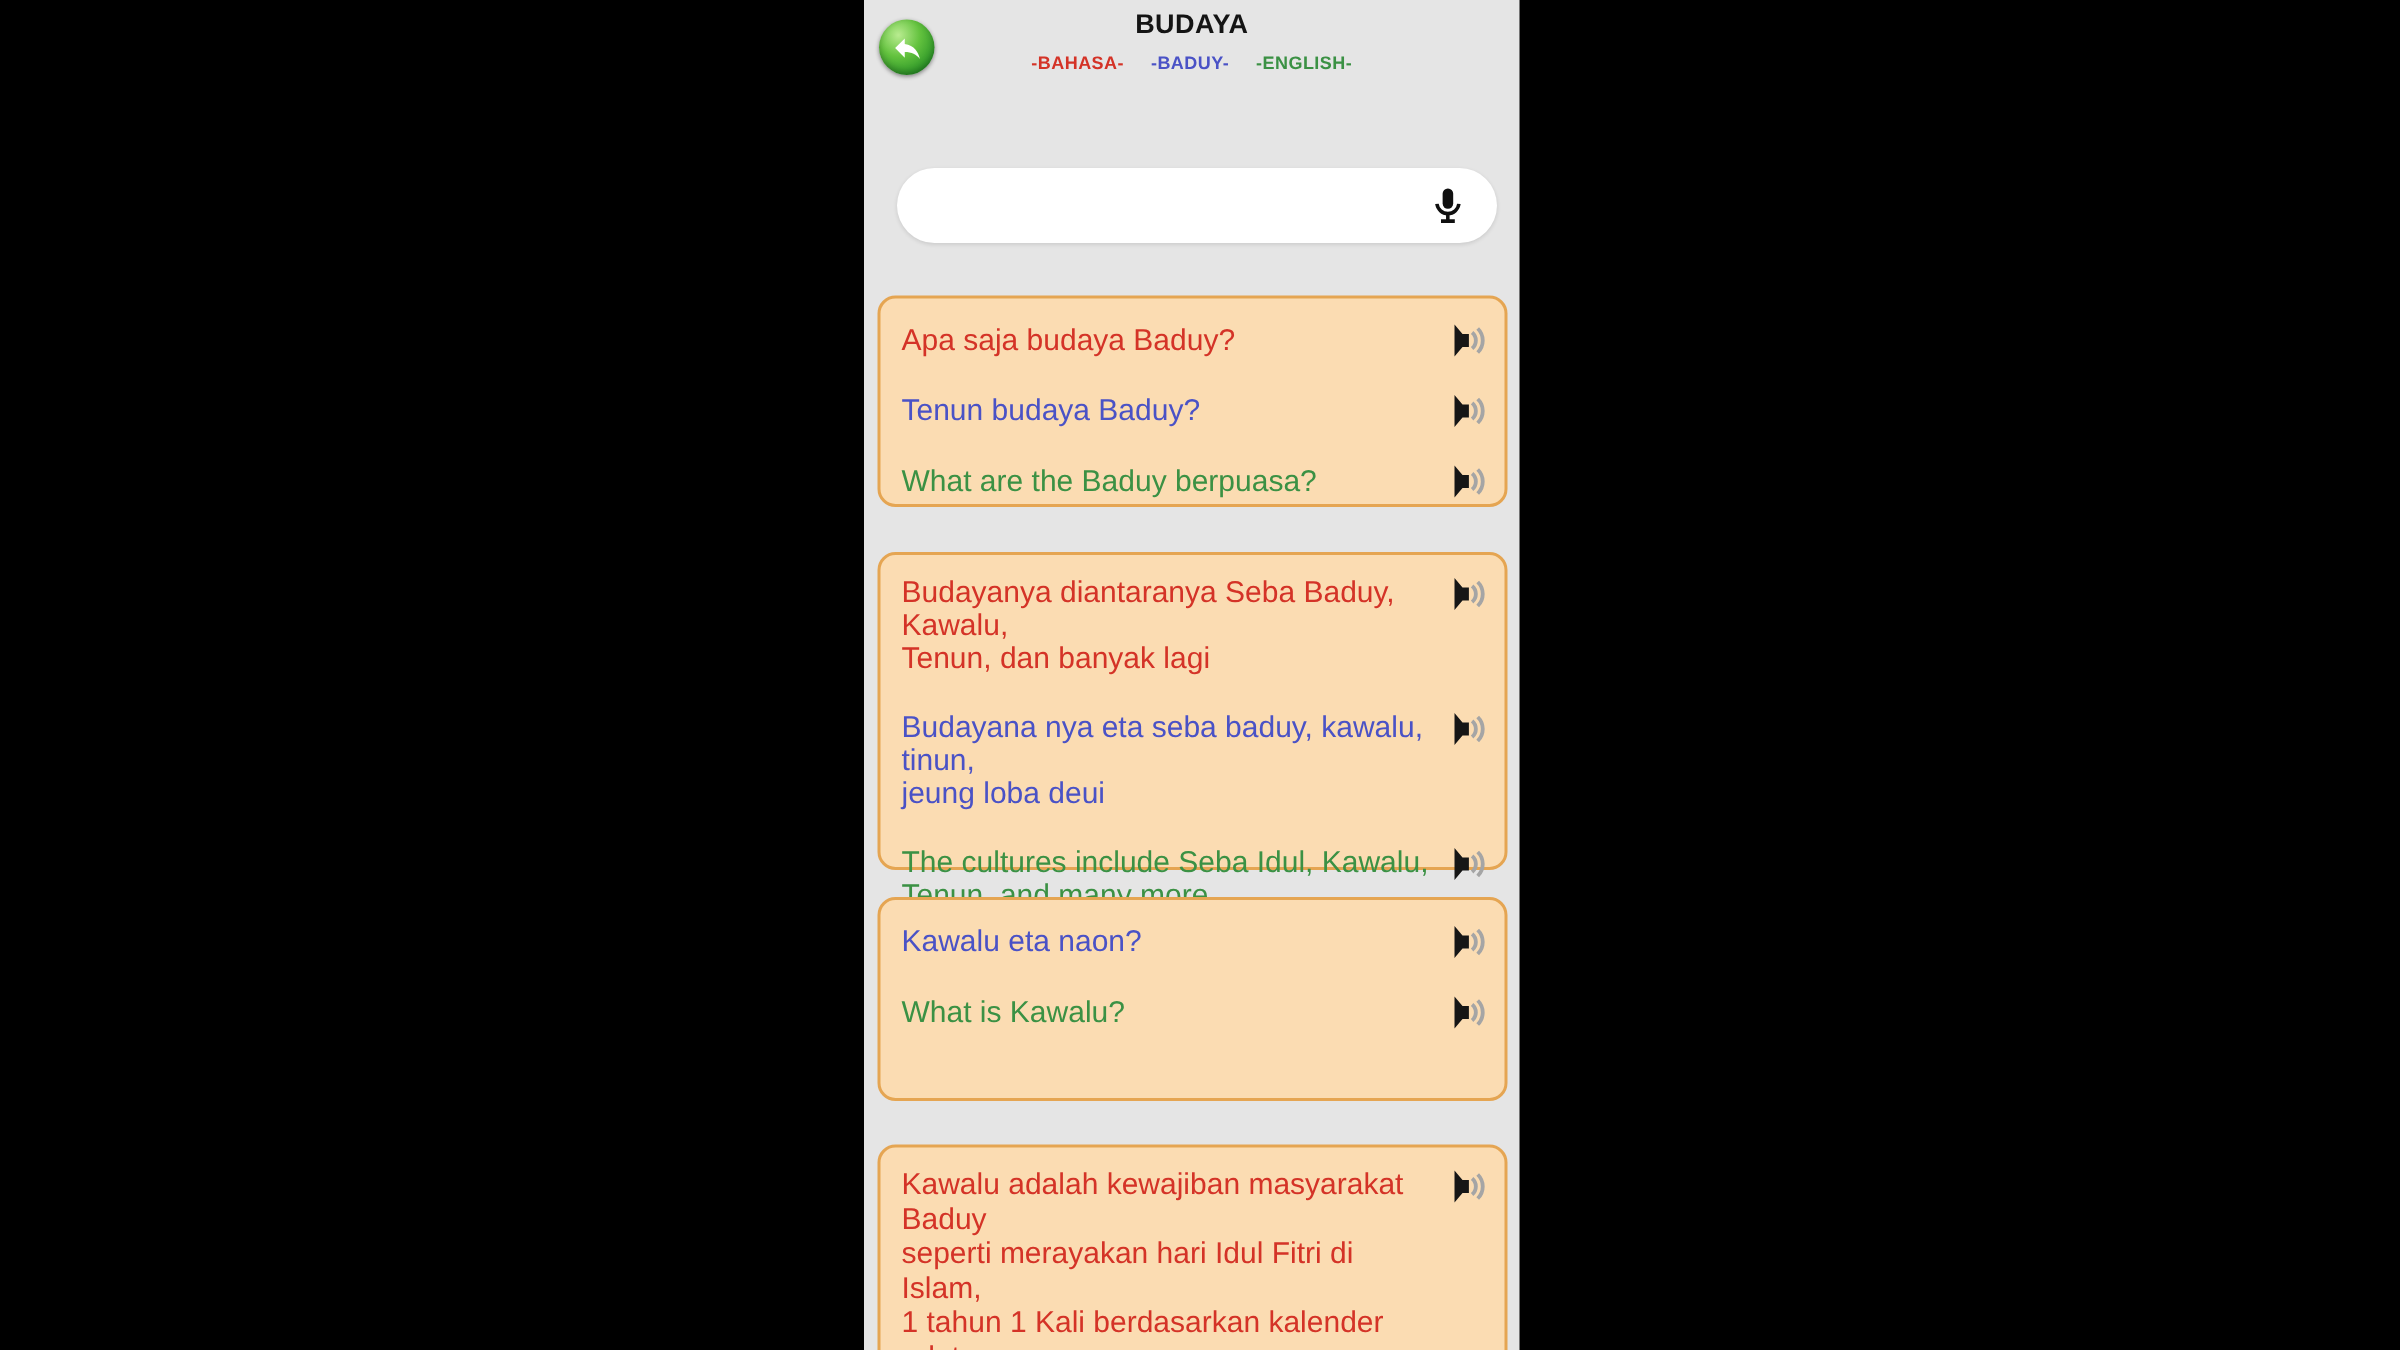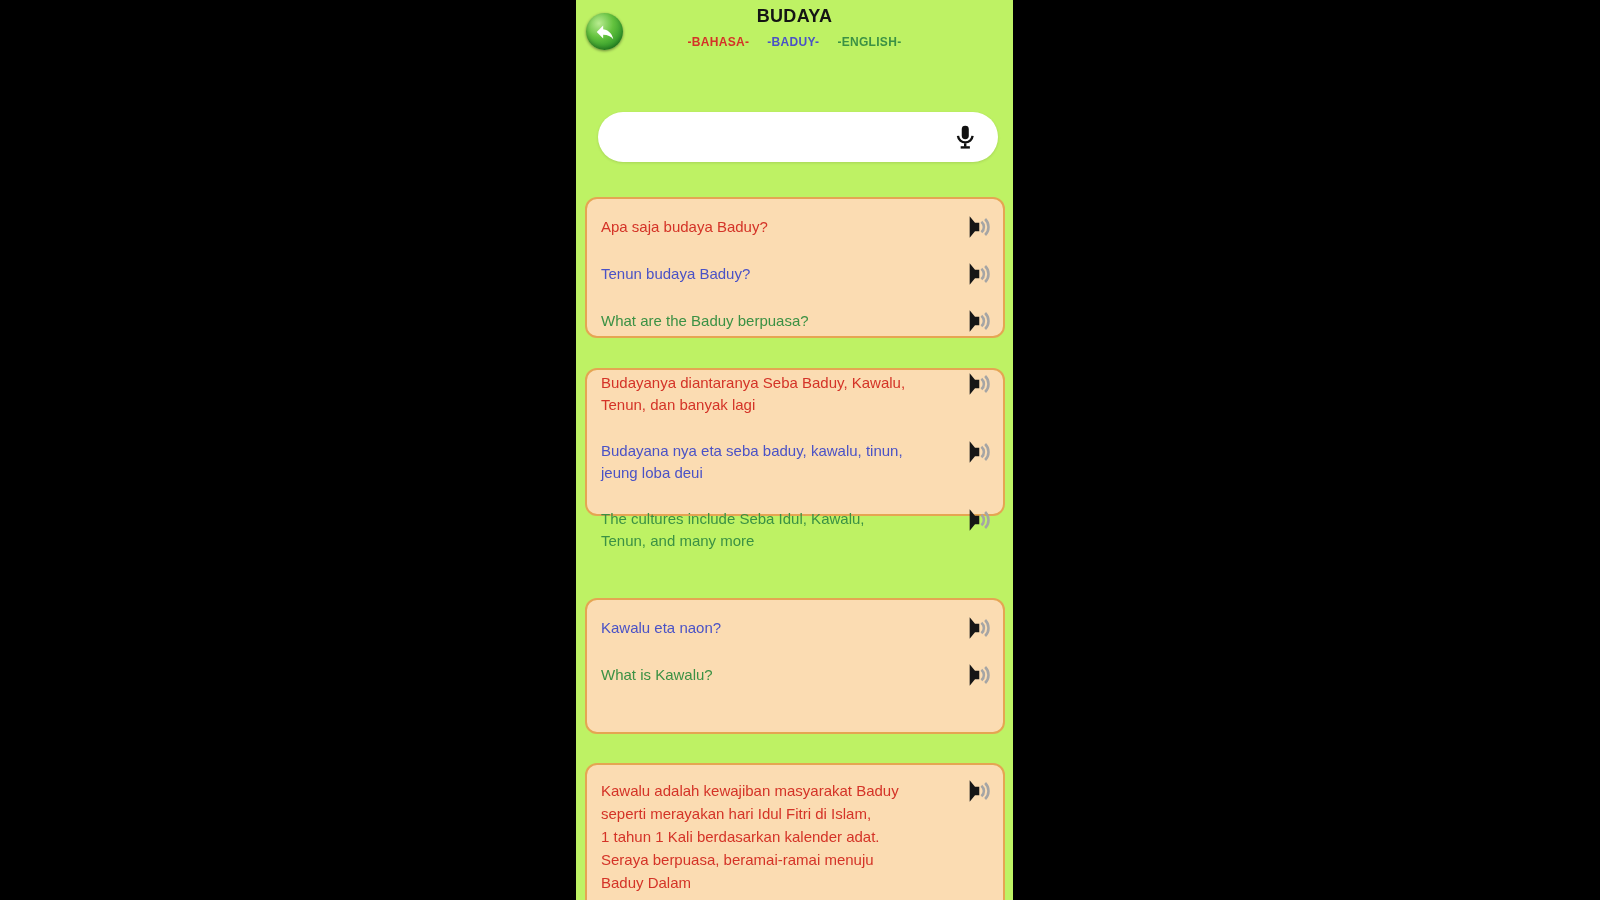--- a/index.html
+++ b/index.html
@@ -2,21 +2,21 @@
 <html><head>
 <meta charset="utf-8">
 <style>
   html,body{margin:0;padding:0;}
   body{
     width:1600px;height:900px;background:#000;overflow:hidden;position:relative;
     font-family:"Liberation Sans", sans-serif;
   }
   .phone{
     position:absolute;left:576px;top:0;width:437px;height:900px;
-    background:#bef264;overflow:hidden;
+    background:#e5e5e5;overflow:hidden;
   }
   
   .back-btn{
     position:absolute;left:10px;top:13px;width:37px;height:37px;border-radius:50%;
     background:radial-gradient(circle at 35% 28%, #b9ec90 0%, #63c23e 40%, #2a9427 78%, #1d7d1f 100%);
     box-shadow:0 1px 3px rgba(0,0,0,.45), inset 0 -2px 4px rgba(0,0,0,.25);
     border:none;cursor:pointer;display:flex;align-items:center;justify-content:center;padding:0;
   }
   .page-title{
     position:absolute;top:6px;left:0;width:100%;text-align:center;
@@ -43,28 +43,28 @@
   .mic-btn{
     position:absolute;right:18px;top:9px;width:30px;height:32px;border:none;background:none;
     cursor:pointer;padding:0;display:flex;align-items:center;justify-content:center;
   }
   
   .card{
     position:absolute;left:9px;width:420px;box-sizing:border-box;
     background:#fbdcb2;border:2px solid #e5a552;border-radius:12px;
   }
   .card1{top:197px;height:141px;padding:4px 14px;}
-  .card2{top:368px;height:148px;padding:2px 14px;}
+  .card2{top:368px;height:212px;padding:14px 14px;}
   .card3{top:598px;height:136px;padding:4px 14px;}
   .card4{top:763px;height:220px;padding:14px 14px;}
   .row{position:relative;}
   .card1 .row,.card3 .row{height:47px;display:flex;align-items:center;}
   .card2 .row{margin-bottom:24px;}
   .txt{
-    font-size:15px;line-height:22px;white-space:pre-line;max-width:358px;padding-right:26px;
+    font-size:20px;line-height:22px;white-space:pre-line;max-width:358px;padding-right:26px;
   }
   .card4 .txt{line-height:23px;max-width:352px;}
   .t-red{color:#d43327;}
   .t-blue{color:#4a52c6;}
   .t-green{color:#3b9144;}
   .spk-btn{
     position:absolute;right:-2px;width:32px;height:24px;border:none;background:none;
     cursor:pointer;padding:0;
   }
   .row-center .spk-btn{top:50%;transform:translateY(-50%);}

